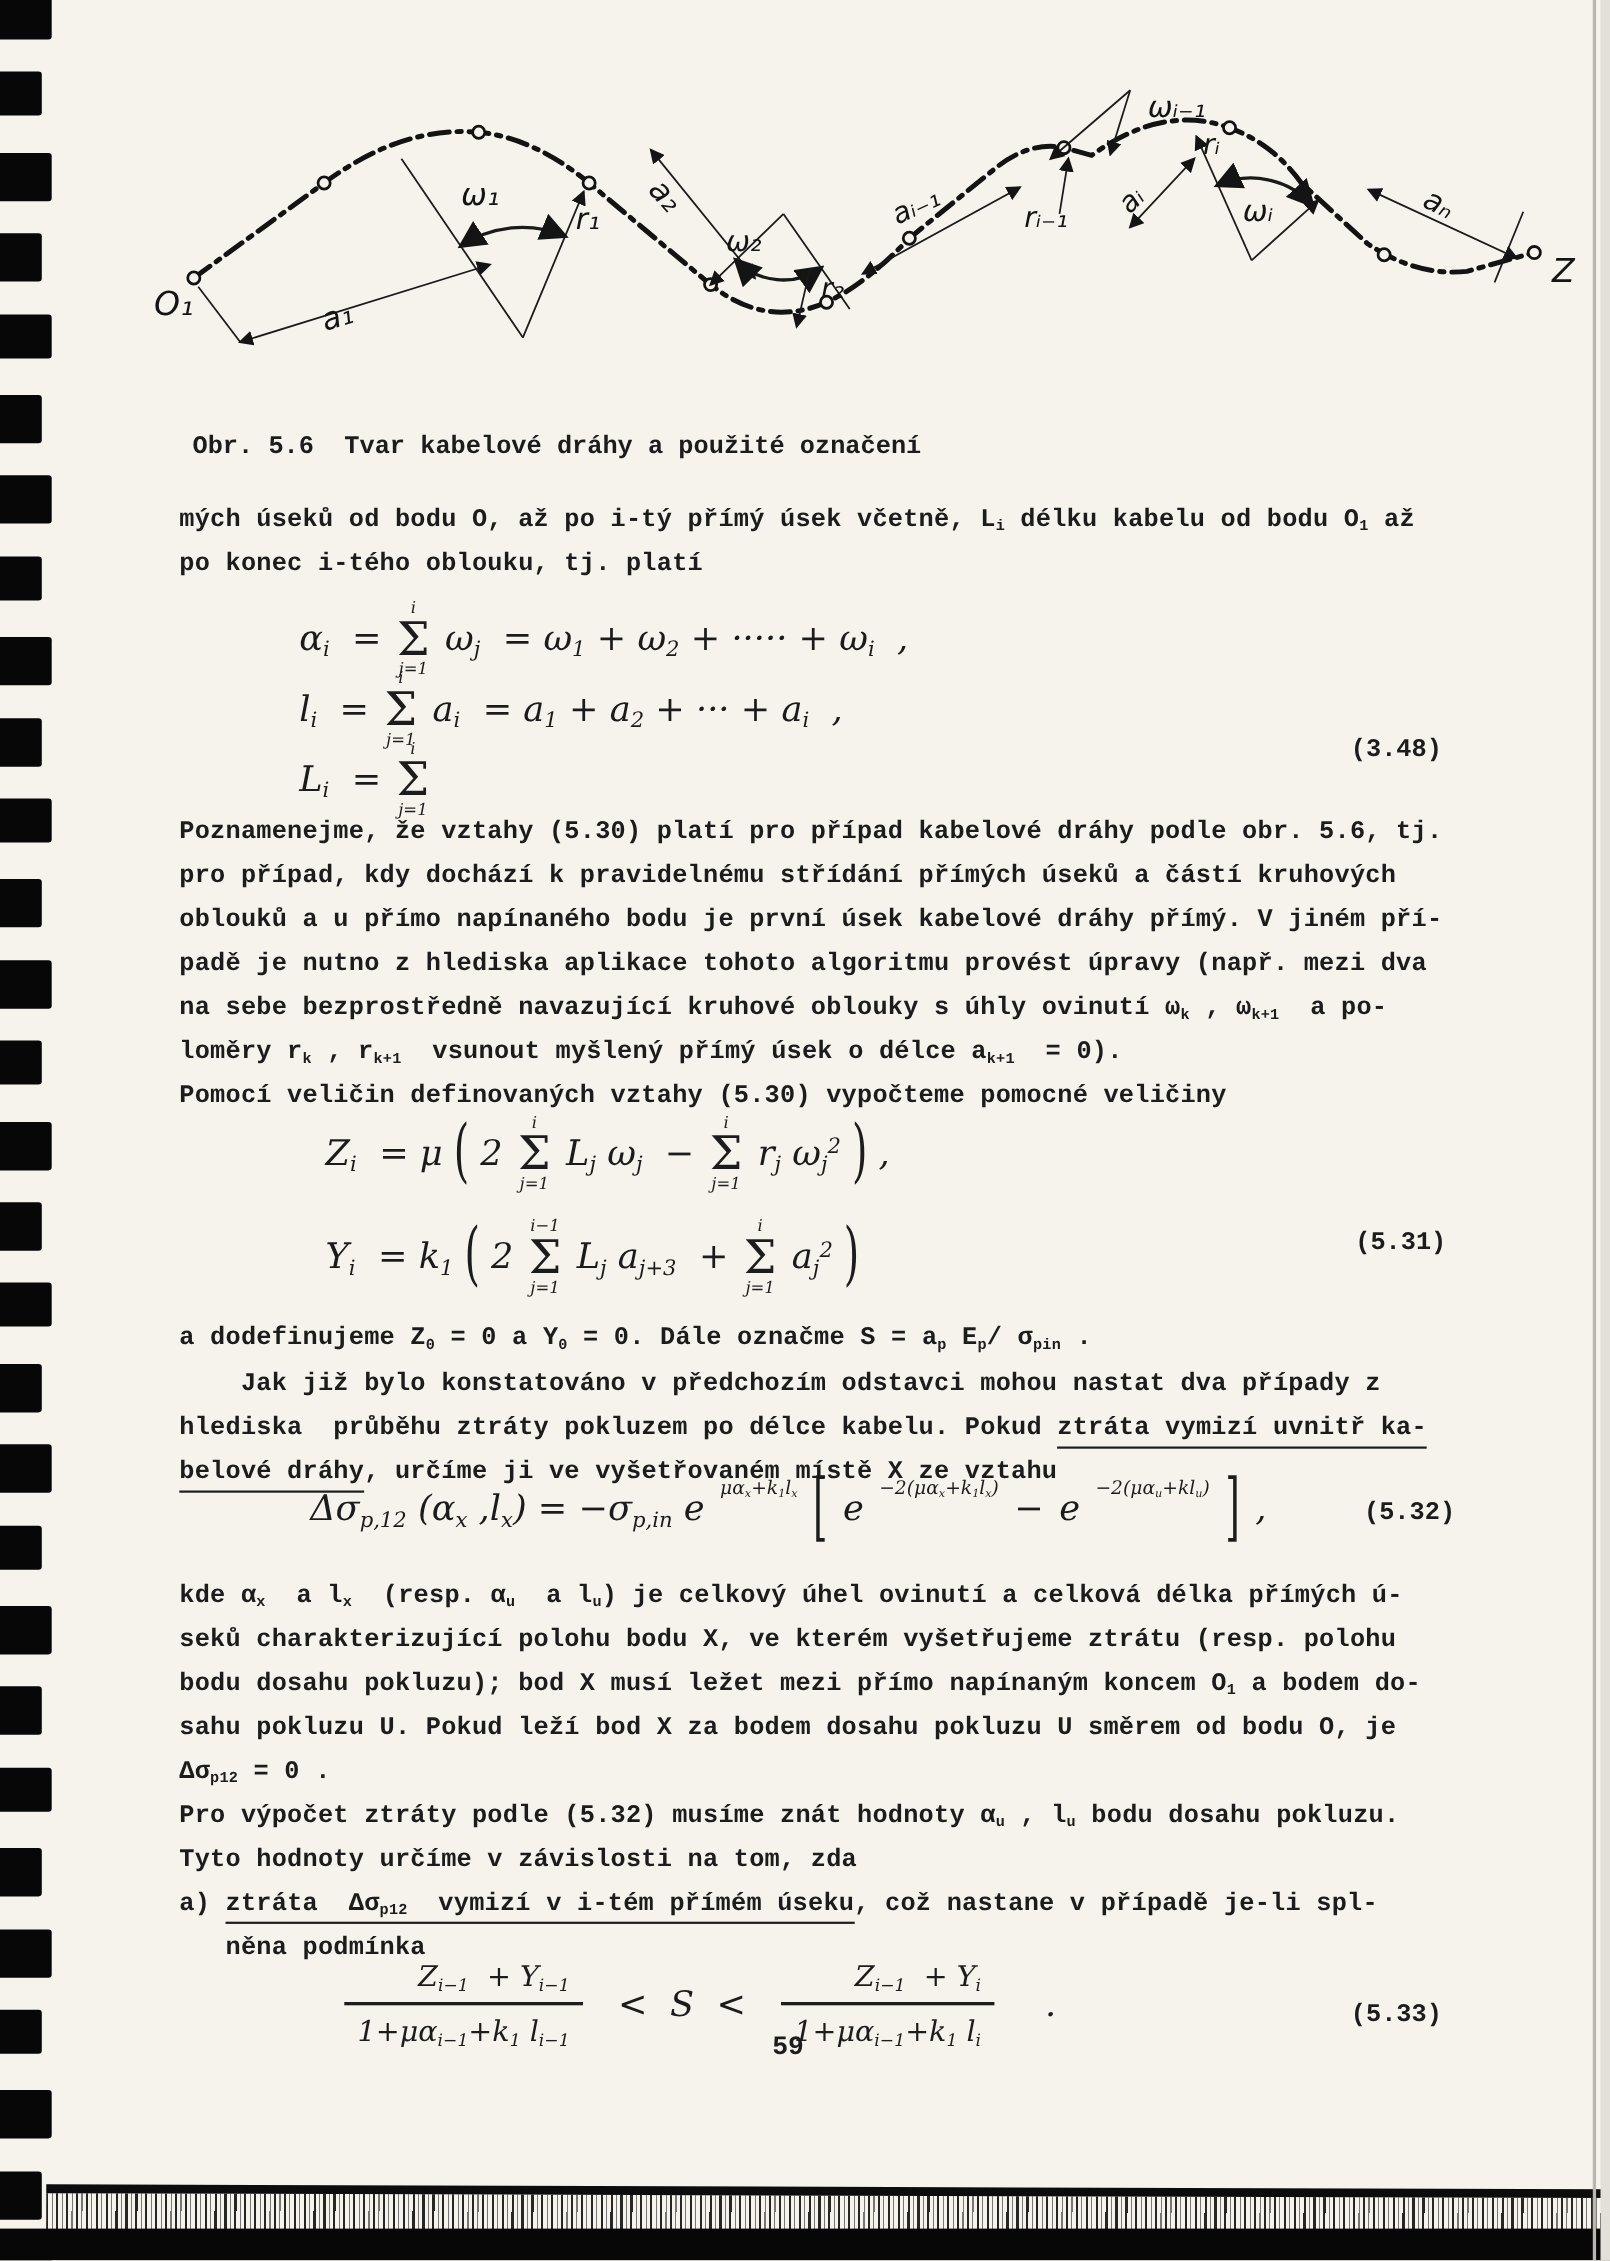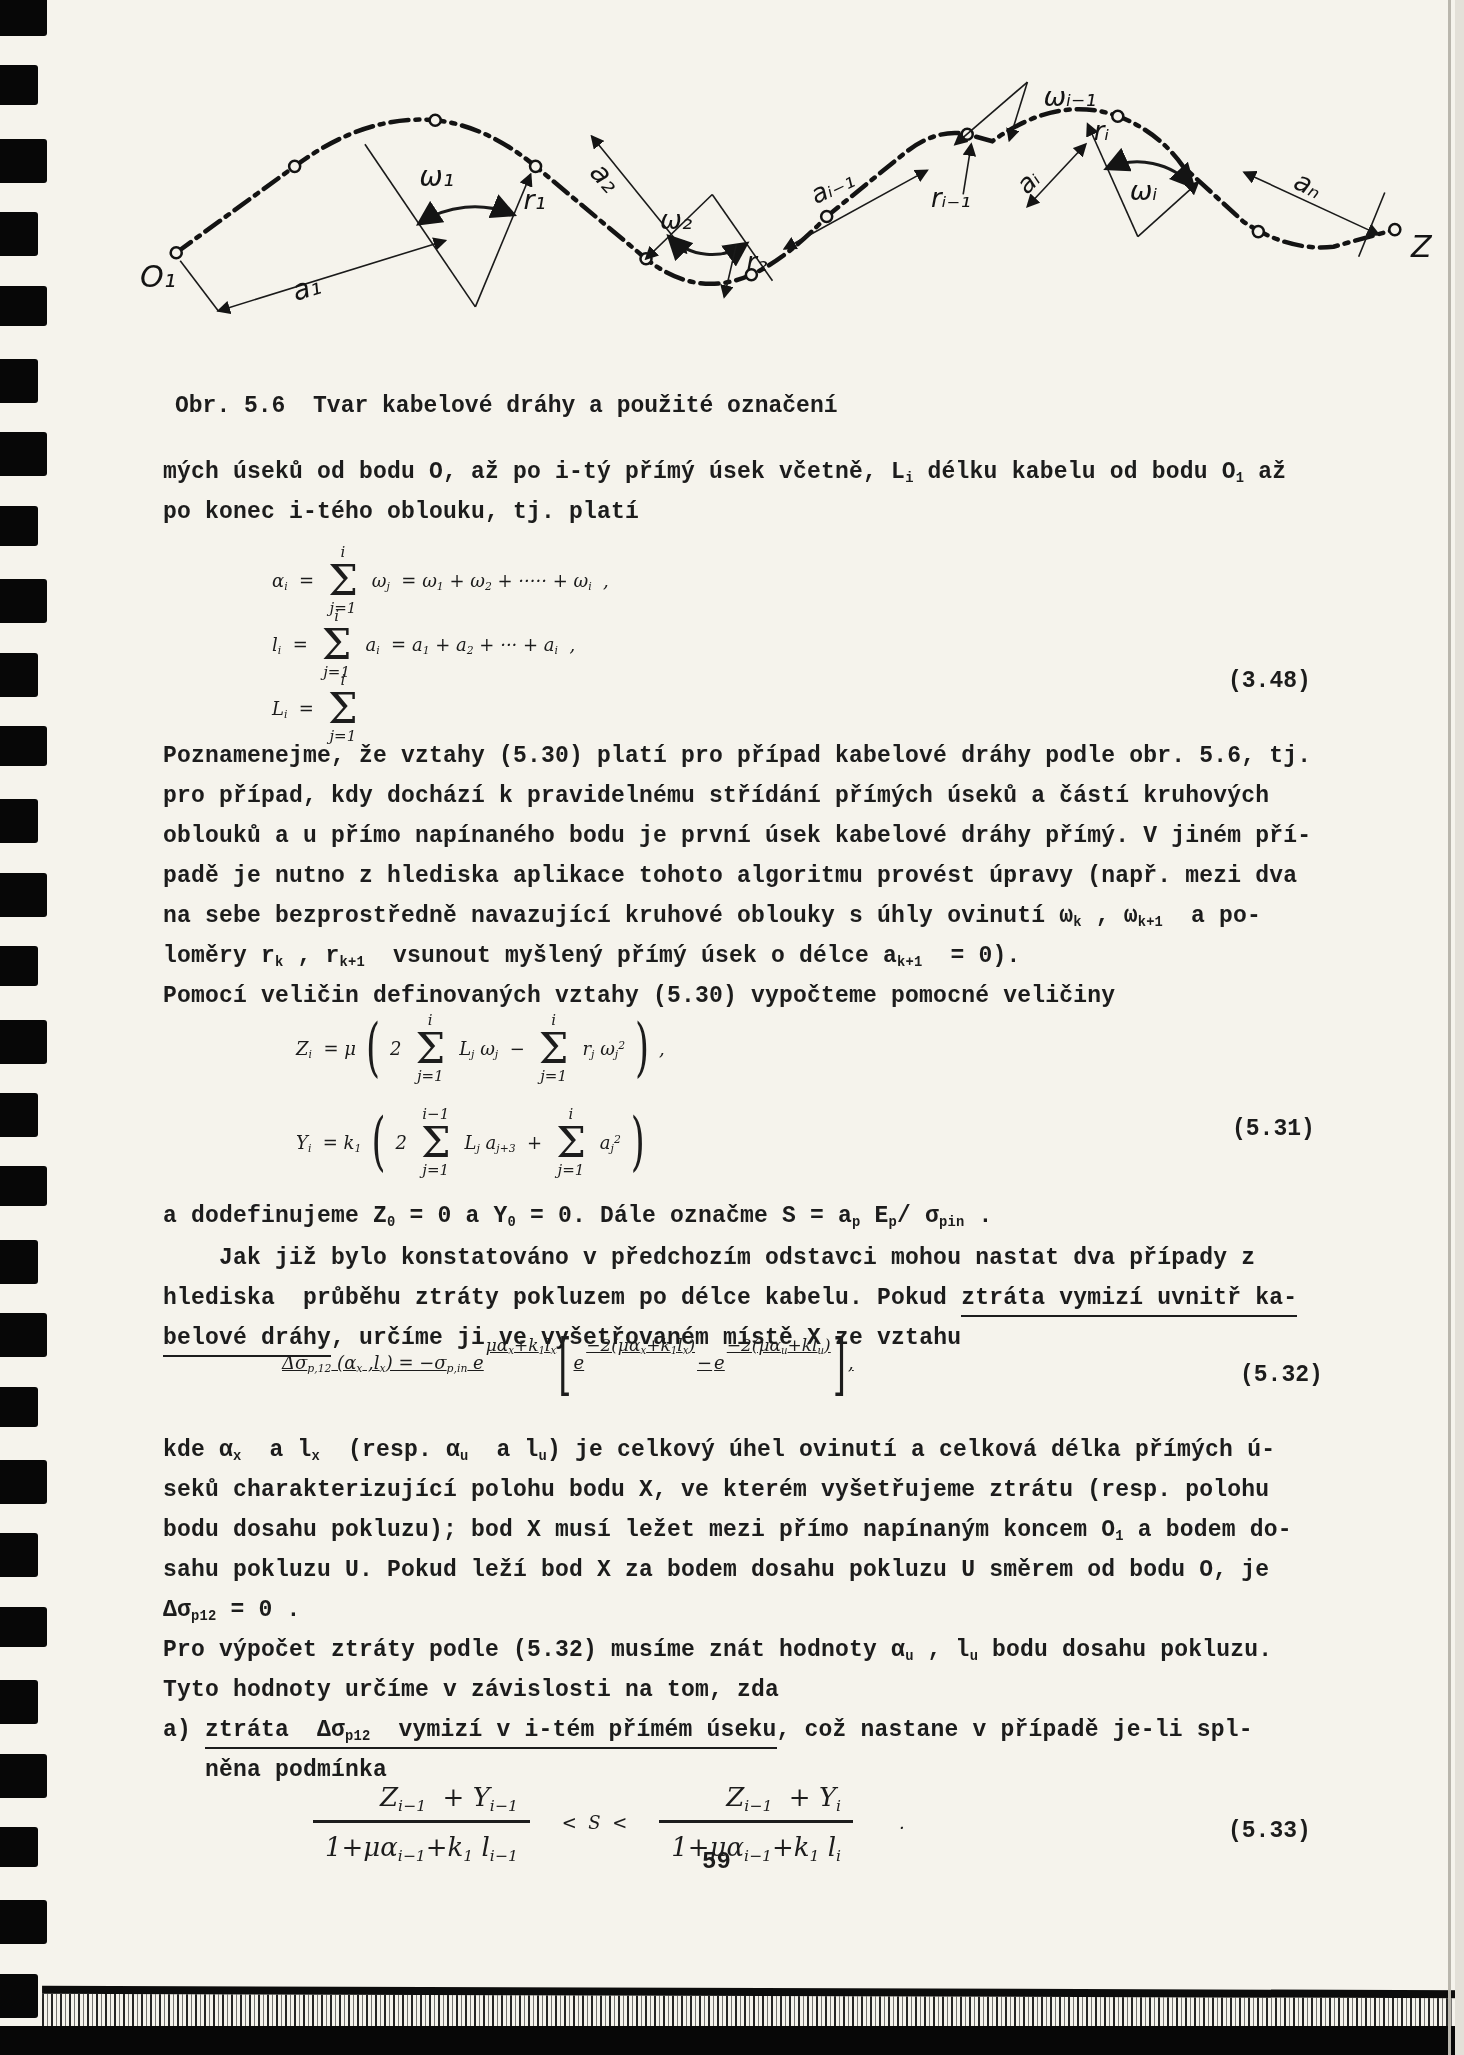--- a/index.html
+++ b/index.html
@@ -22,21 +22,21 @@
   .bottom-black{position:absolute;background:#070707;}
   
   .para{position:absolute;font-size:23px;line-height:40px;font-weight:bold;white-space:pre;letter-spacing:.2px;}
   .caption{position:absolute;font-size:23px;font-weight:bold;white-space:pre;}
   sub{font-size:.6em;vertical-align:-0.3em;line-height:0;}
   sup{font-size:.6em;vertical-align:.55em;line-height:0;}
   .ul{border-bottom:2.5px solid #1c1c1c;padding-bottom:4px;}
   .pagenum{position:absolute;font-size:24px;font-weight:bold;}
   
   .eqrow{position:absolute;display:flex;align-items:center;gap:10px;}
-  .eqtext{font-family:"DejaVu Serif","Liberation Serif",serif;font-style:italic;font-size:18px;color:#1b1b1b;white-space:pre;}
+  .eqtext{font-family:"DejaVu Serif","Liberation Serif",serif;font-style:italic;font-size:32px;color:#1b1b1b;white-space:pre;}
   .sum{display:inline-flex;flex-direction:column;align-items:center;line-height:1;margin:0 4px;}
   .sum .lim{font-family:"DejaVu Serif",serif;font-style:italic;font-size:15px;line-height:1.1;}
   .sum .sigma{font-family:"DejaVu Serif",serif;font-size:42px;line-height:.95;font-style:normal;}
   .paren{display:inline-block;transform:scaleY(1.75);font-size:36px;font-family:"DejaVu Serif",serif;line-height:0;}
   .brk{display:inline-block;transform:scaleY(2.0);font-size:34px;font-family:"DejaVu Serif",serif;line-height:0;}
   .exp{font-family:"DejaVu Serif",serif;font-style:italic;font-size:17px;position:relative;top:-18px;white-space:pre;}
   .frac{display:inline-flex;flex-direction:column;align-items:flex-end;margin:0 8px;}
   .frac .num{font-family:"DejaVu Serif",serif;font-style:italic;font-size:26px;padding:0 12px 8px;white-space:pre;}
   .frac .den{font-family:"DejaVu Serif",serif;font-style:italic;font-size:26px;border-top:3px solid #1d1d1d;padding:9px 12px 0;white-space:pre;}
   .eqtag{position:absolute;font-size:23px;font-weight:bold;font-family:"Liberation Mono","DejaVu Sans Mono",monospace;}
@@ -217,21 +217,21 @@
     </span>
     <span class="eqtext">a<sub>j</sub><sup>2</sup></span>
     <span class="paren">)</span>
   </div>
   <div class="eqtag" style="left:1232px; top:1116px;">(5.31)</div>
 
   <div class="para" style="left:163px; top:1196px;">a dodefinujeme Z<sub>0</sub> = 0 a Y<sub>0</sub> = 0. Dále označme S = a<sub>p</sub> E<sub>p</sub>/ σ<sub>pin</sub> .</div>
 
   <div class="para" style="left:163px; top:1238px;">    Jak již bylo konstatováno v předchozím odstavci mohou nastat dva případy z<br>hlediska  průběhu ztráty pokluzem po délce kabelu. Pokud <span class="ul">ztráta vymizí uvnitř ka-</span><br><span class="ul">belové dráhy</span>, určíme ji ve vyšetřovaném místě X ze vztahu</div>
 
-  <div class="eqrow" style="left:282px; top:1352px; gap:2px;text-decoration:underline;">
+  <div class="eqrow" style="left:282px; top:1352px; gap:14px;">
     <span class="eqtext">Δσ<sub>p,12</sub> (α<sub>x</sub> ,l<sub>x</sub>) = −σ<sub>p,in</sub> e</span>
     <span class="exp">μα<sub>x</sub>+k<sub>1</sub>l<sub>x</sub></span>
     <span class="brk">[</span>
     <span class="eqtext">e</span>
     <span class="exp">−2(μα<sub>x</sub>+k<sub>1</sub>l<sub>x</sub>)</span>
     <span class="eqtext">−</span>
     <span class="eqtext">e</span>
     <span class="exp">−2(μα<sub>u</sub>+kl<sub>u</sub>)</span>
     <span class="brk">]</span>
     <span class="eqtext">,</span>

